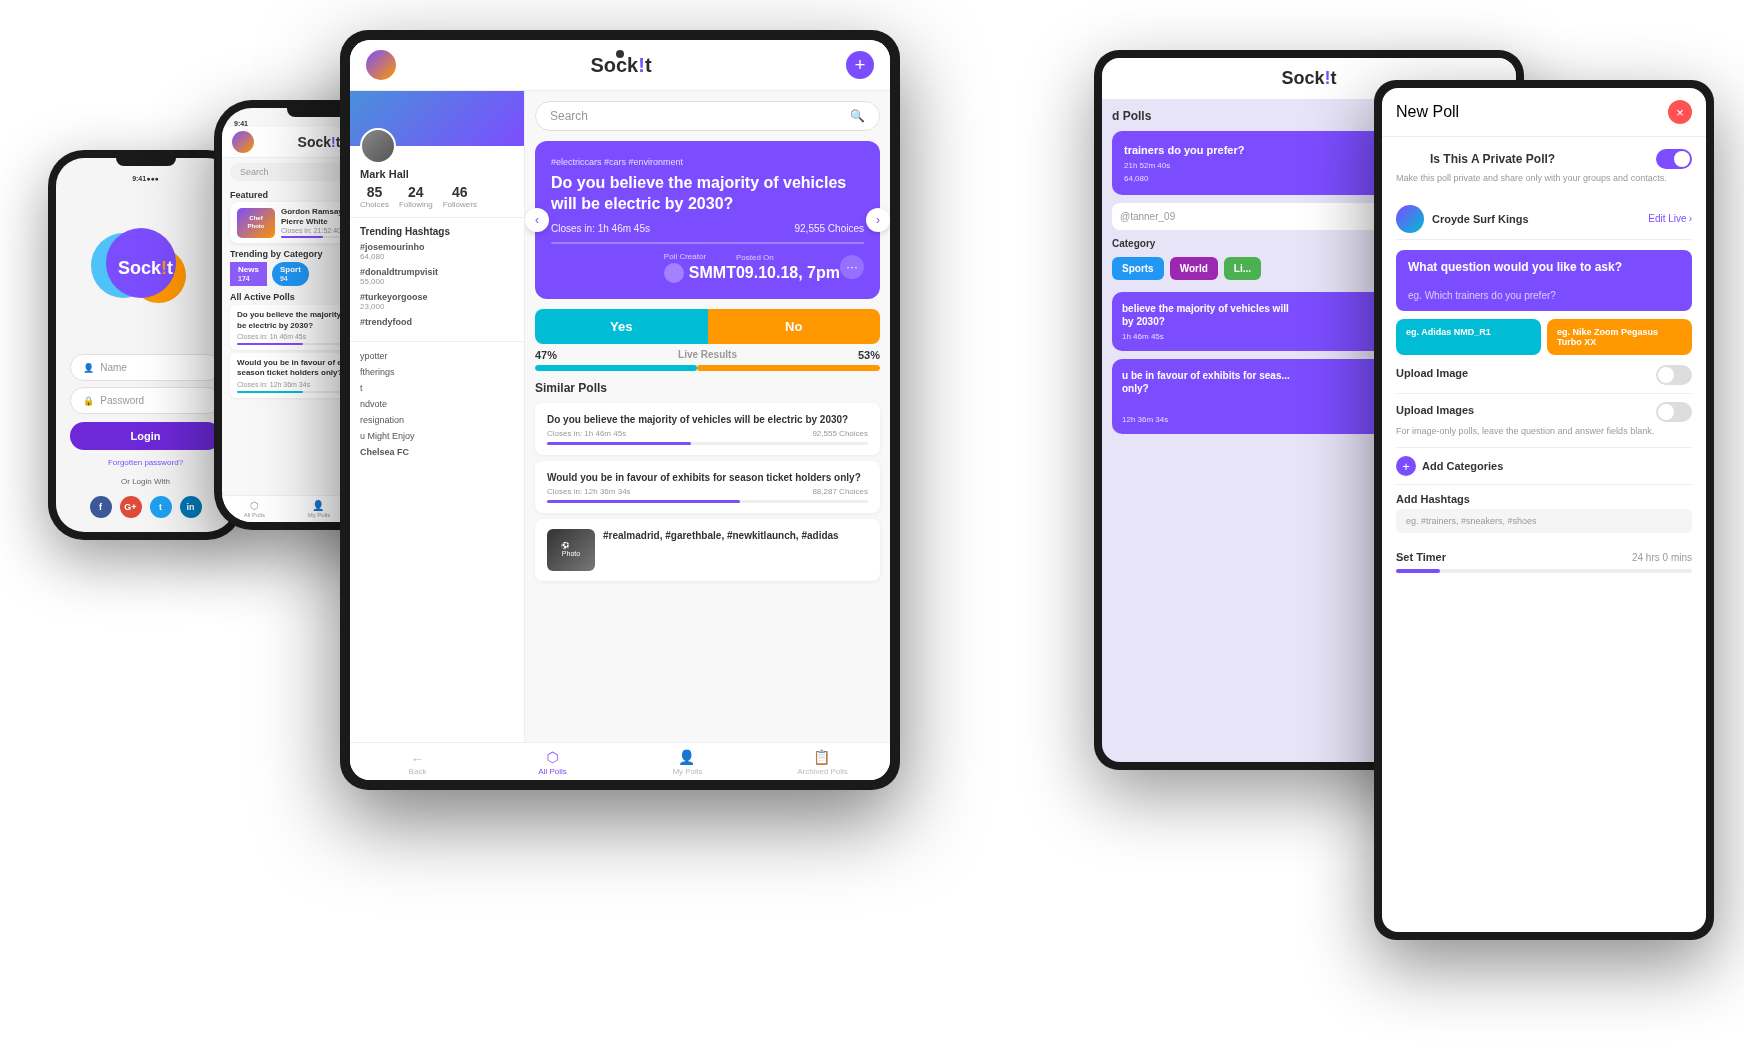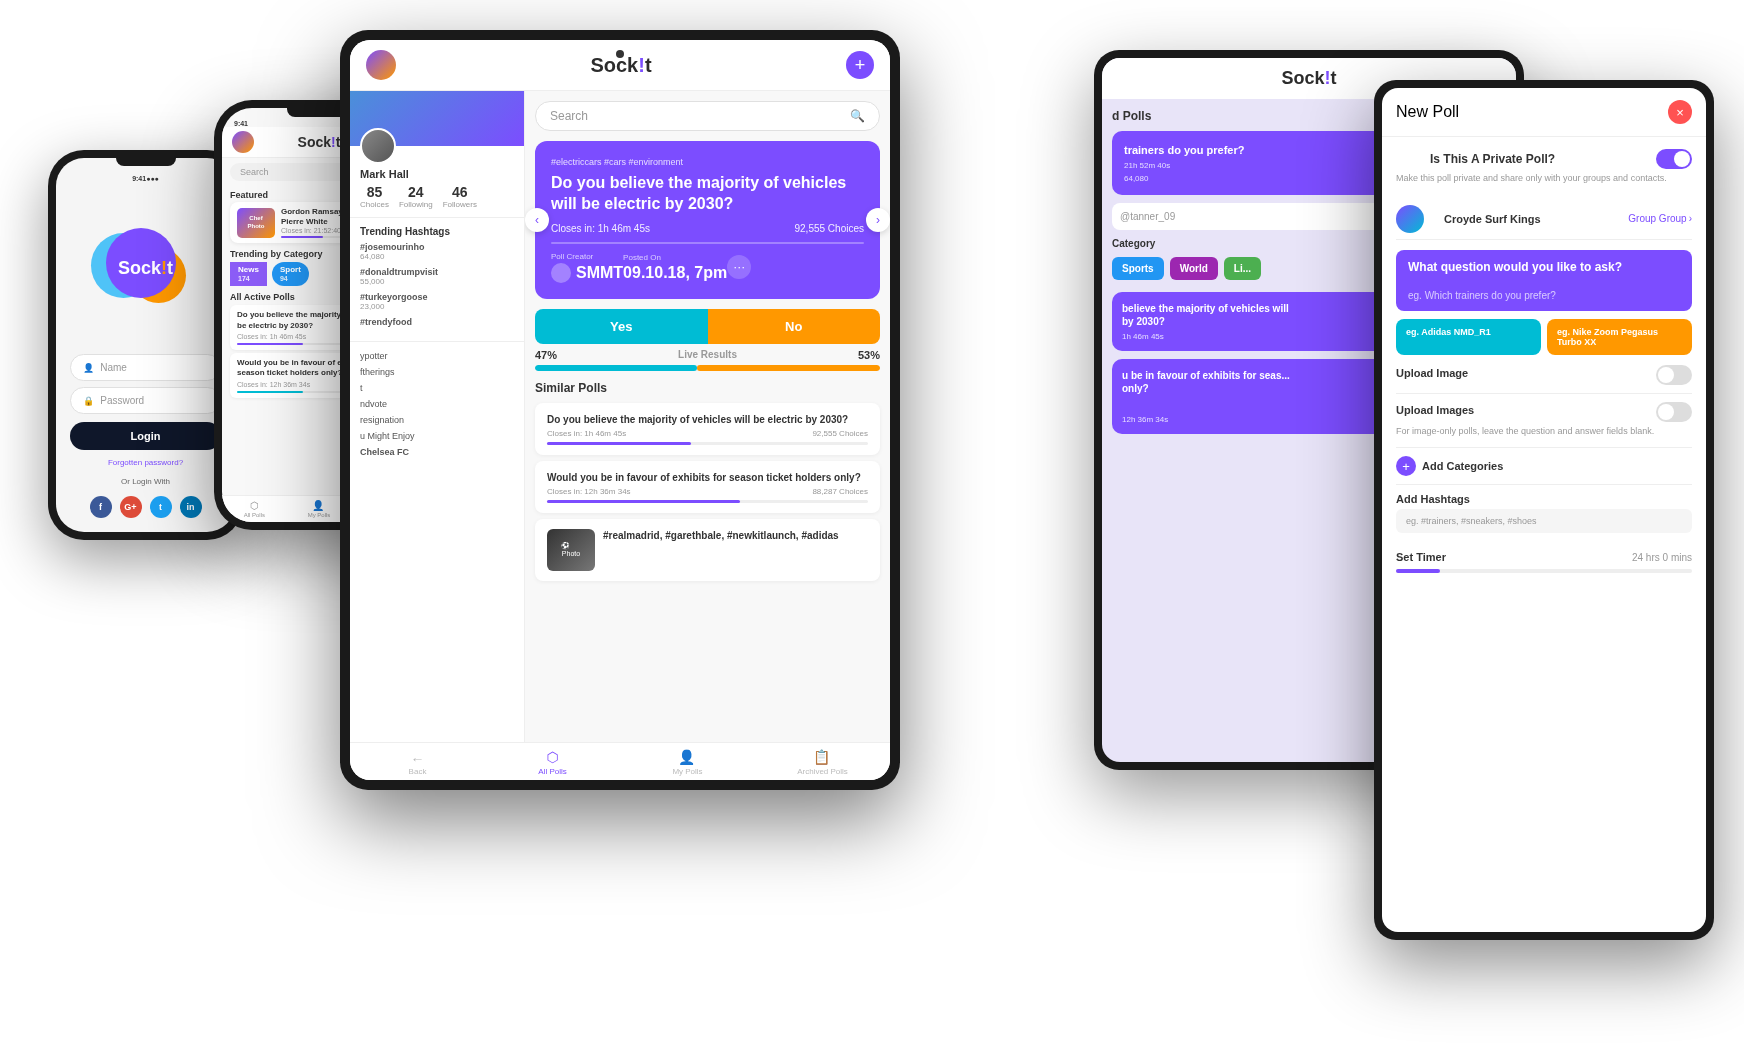--- a/index.html
+++ b/index.html
@@ -115,21 +115,21 @@
       border-radius: 20px;
       padding: 7px 12px;
       font-size: 10px;
       color: #999;
       display: flex;
       align-items: center;
       gap: 6px;
     }
     .login-input .icon { color: #bbb; font-size: 9px; }
     .login-btn {
-      background: #0f172a;
+      background: #6d28d9;
       color: white;
       border-radius: 20px;
       padding: 8px;
       text-align: center;
       font-size: 11px;
       font-weight: 600;
       margin-top: 2px;
     }
     .forgotten-pw {
       text-align: center;
@@ -515,21 +515,21 @@
     .poll-question { font-size: 16px; font-weight: 700; line-height: 1.3; margin-bottom: 8px; }
     .poll-timer-row {
       display: flex;
       justify-content: space-between;
       font-size: 10px;
       opacity: 0.9;
       margin-bottom: 8px;
     }
     .poll-meta-row {
       display: flex;
-      justify-content: flex-start;
+      justify-content: flex-end;
       align-items: center;
     }
     .poll-meta-left { display: flex; flex-direction: column; gap: 2px; }
     .poll-meta-label { font-size: 8px; opacity: 0.7; }
     .poll-meta-val { font-size: 16px; font-weight: 600; display: flex; align-items: center; gap: 5px; }
     .creator-thumb {
       width: 20px; height: 20px;
       border-radius: 50%;
       background: rgba(255,255,255,0.3);
     }
@@ -791,21 +791,21 @@
       position: absolute;
       left: 2px; top: 2px;
       width: 16px; height: 16px;
       background: white;
       border-radius: 50%;
     }
 
     .group-row {
       display: flex;
       align-items: center;
-      gap: 20px;
+      gap: 8px;
       padding: 6px 0;
       border-bottom: 1px solid #eee;
       margin-bottom: 10px;
     }
     .group-avatar {
       width: 28px; height: 28px;
       border-radius: 50%;
       background: linear-gradient(135deg, #7c4dff, #00bcd4);
     }
     .group-name { font-size: 11px; font-weight: 600; color: #333; flex: 1; }
@@ -1248,21 +1248,21 @@
             <span class="np-label">Is This A Private Poll?</span>
             <div class="toggle-on"></div>
           </div>
           <div class="np-sub">Make this poll private and share only with your groups and contacts.</div>
         </div>
 
         <div class="group-row">
           <div class="group-avatar"></div>
           <span class="group-name">Croyde Surf Kings</span>
           <div class="edit-group">
-            <span>Group Group</span>
+            <span>Edit Live</span>
             <span>›</span>
           </div>
         </div>
 
         <div class="question-input">
           <div class="question-text">What question would you like to ask?</div>
           <div class="question-placeholder">eg. Which trainers do you prefer?</div>
         </div>
 
         <div class="answer-options">

